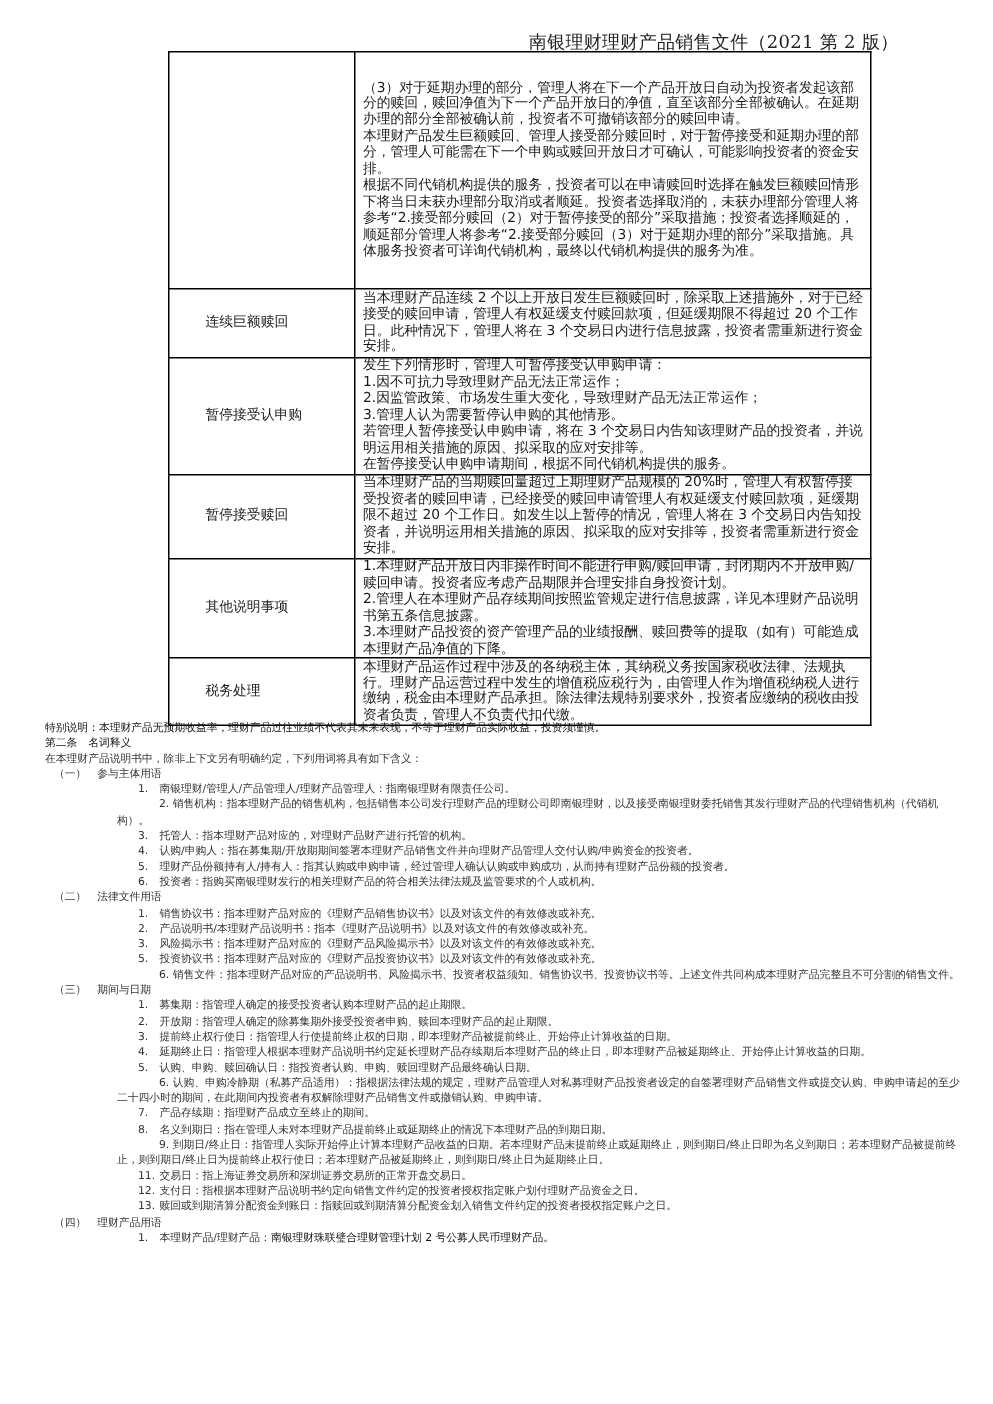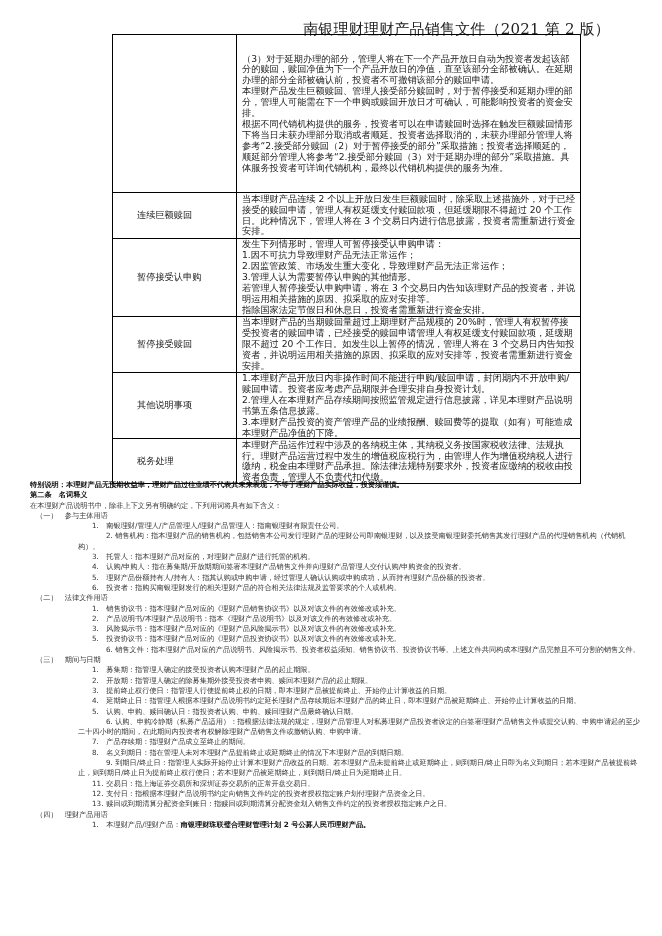--- a/index.html
+++ b/index.html
@@ -2,41 +2,41 @@
 <html><head>
 <meta charset="utf-8">
 <style>
   html, body { margin: 0; padding: 0; background: #ffffff; }
   body {
     width: 662px; height: 936px; overflow: hidden; position: relative;
     font-family: "DejaVu Sans", "Liberation Sans", sans-serif;
     color: #1a1a1a;
   }
   .header {
-    position: absolute; top: 20px; right: 52px;
+    position: absolute; top: 20px; right: 63px;
     font-family: "DejaVu Serif", "Liberation Serif", serif;
-    font-size: 15px; color: #222; letter-spacing: 0.2px;
+    font-size: 12px; color: #222; letter-spacing: 0.2px;
   }
   table.terms {
     position: absolute; top: 34px; left: 112px; width: 469px;
     border-collapse: collapse; table-layout: fixed;
   }
   table.terms td {
     border: 1px solid #000; vertical-align: middle;
     font-size: 9.2px; line-height: 10.9px; padding: 0 3px;
   }
   table.terms td.label { width: 96px; padding-left: 24px; }
   table.terms td.content { padding: 0 4px 0 5px; }
   .cline { display: block; white-space: normal; }
   .body-text {
     position: absolute; left: 30px; width: 610px;
     font-size: 7.2px; line-height: 10.3px; color: #333;
   }
   .line { display: block; white-space: nowrap; }
-  .bold { font-weight: bold; color: #111; }
+  .bold { font-weight: normal; color: #111; }
   .ind1 { padding-left: 6px; }
   .ind2 { padding-left: 14px; margin-left: 48px; }
   .num { display: inline-block; min-width: 12px; }
   .wrap { white-space: normal; }
 </style>
 </head>
 <body>
 
 <div class="header">南银理财理财产品销售文件（2021 第 2 版）</div>
 
@@ -57,21 +57,21 @@
     </td>
   </tr>
   <tr style="height:78px;">
     <td class="label">暂停接受认申购</td>
     <td class="content">
       <span class="cline">发生下列情形时，管理人可暂停接受认申购申请：</span>
       <span class="cline">1.因不可抗力导致理财产品无法正常运作；</span>
       <span class="cline">2.因监管政策、市场发生重大变化，导致理财产品无法正常运作；</span>
       <span class="cline">3.管理人认为需要暂停认申购的其他情形。</span>
       <span class="cline">若管理人暂停接受认申购申请，将在 3 个交易日内告知该理财产品的投资者，并说明运用相关措施的原因、拟采取的应对安排等。</span>
-      <span class="cline">指除国家法定节假日和休息日，投资者需重新进行资金安排。</span>
+      <span class="cline">在暂停接受认申购申请期间，根据不同代销机构提供的服务。</span>
     </td>
   </tr>
   <tr style="height:56px;">
     <td class="label">暂停接受赎回</td>
     <td class="content">
       <span class="cline">当本理财产品的当期赎回量超过上期理财产品规模的 20%时，管理人有权暂停接受投资者的赎回申请，已经接受的赎回申请管理人有权延缓支付赎回款项，延缓期限不超过 20 个工作日。如发生以上暂停的情况，管理人将在 3 个交易日内告知投资者，并说明运用相关措施的原因、拟采取的应对安排等，投资者需重新进行资金安排。</span>
     </td>
   </tr>
   <tr style="height:66px;">
     <td class="label">其他说明事项</td>

